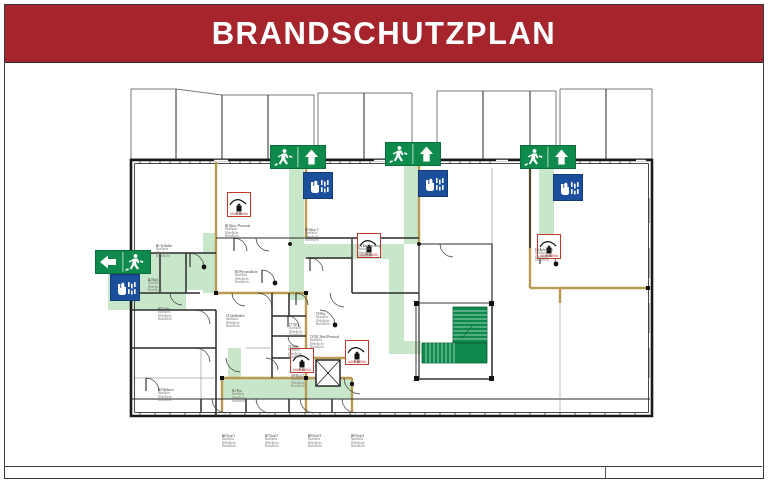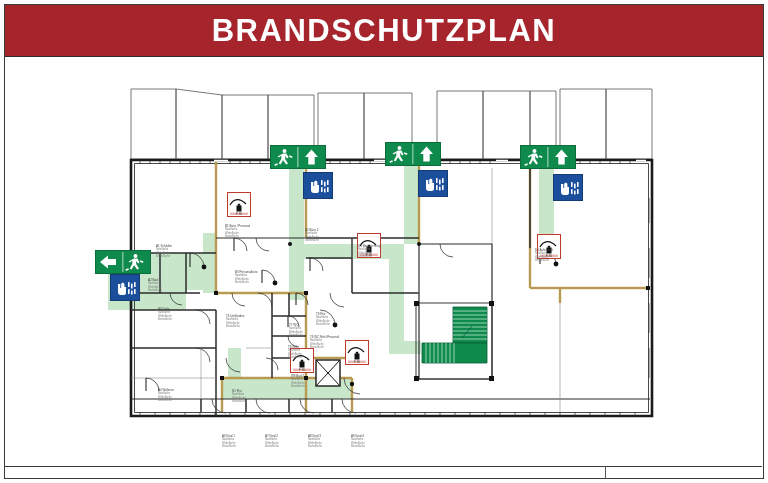--- a/index.html
+++ b/index.html
@@ -5,21 +5,21 @@
   html,body{margin:0;padding:0;background:#ffffff;}
   body{width:768px;height:483px;overflow:hidden;font-family:"Liberation Sans",sans-serif;}
 
   #page{position:relative;width:768px;height:483px;background:#ffffff;box-sizing:border-box;}
 
   
   .sheet-frame{position:absolute;left:4px;top:4px;width:760px;height:475px;
     border:1.5px solid #3a3a3a;box-sizing:border-box;background:#ffffff;}
 
   
-  .title-bar{position:absolute;left:5px;top:5px;width:758px;height:52px;
+  .title-bar{position:absolute;left:5px;top:5px;width:758px;height:58px;
     background:#a6242c;box-sizing:border-box;border-bottom:1.5px solid #2e2e2e;
     display:flex;align-items:center;justify-content:center;overflow:hidden;}
   .title-bar .title-text{color:#ffffff;font-size:31px;font-weight:bold;
     letter-spacing:1.5px;line-height:1;white-space:nowrap;
     font-family:"Liberation Sans",sans-serif;}
 
   
   .bottom-rule{position:absolute;left:5px;top:466px;width:757px;height:0;
     border-top:1.5px solid #3a3a3a;}
   .bottom-rule-tick{position:absolute;left:605px;top:466px;width:0;height:13px;

